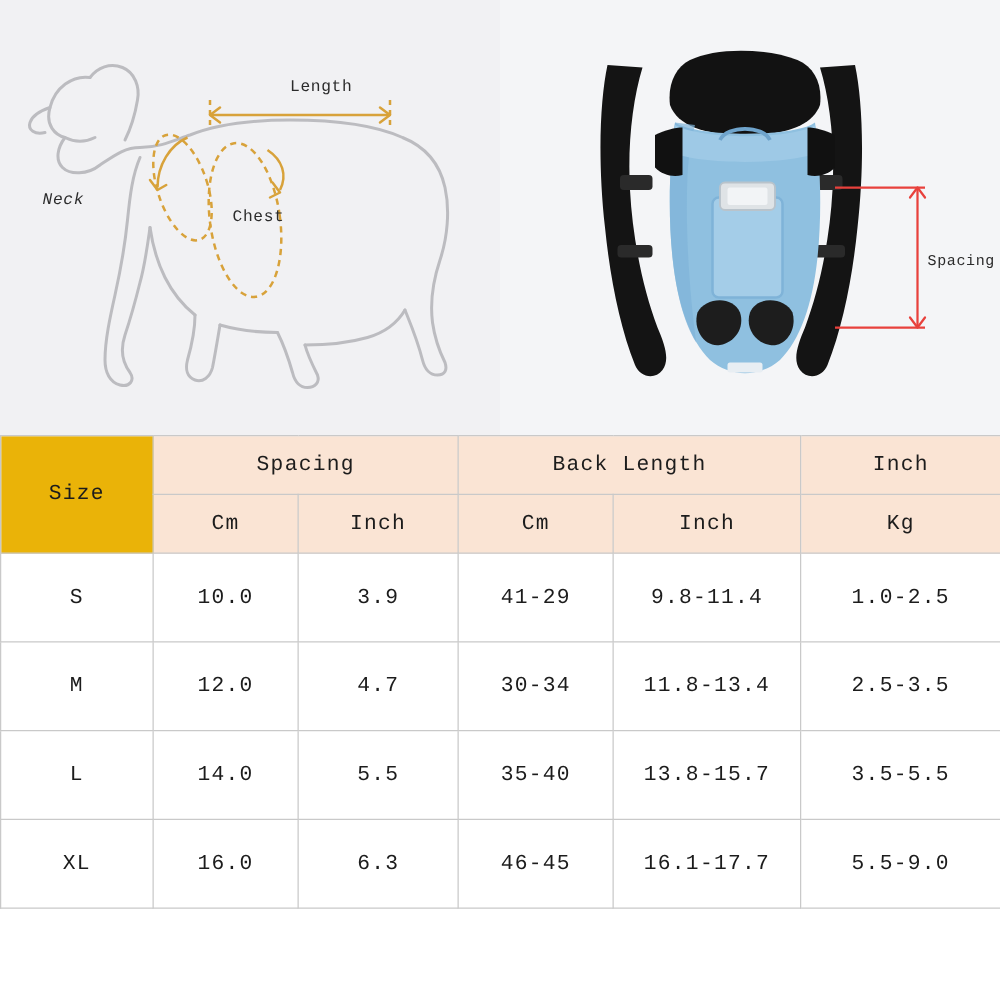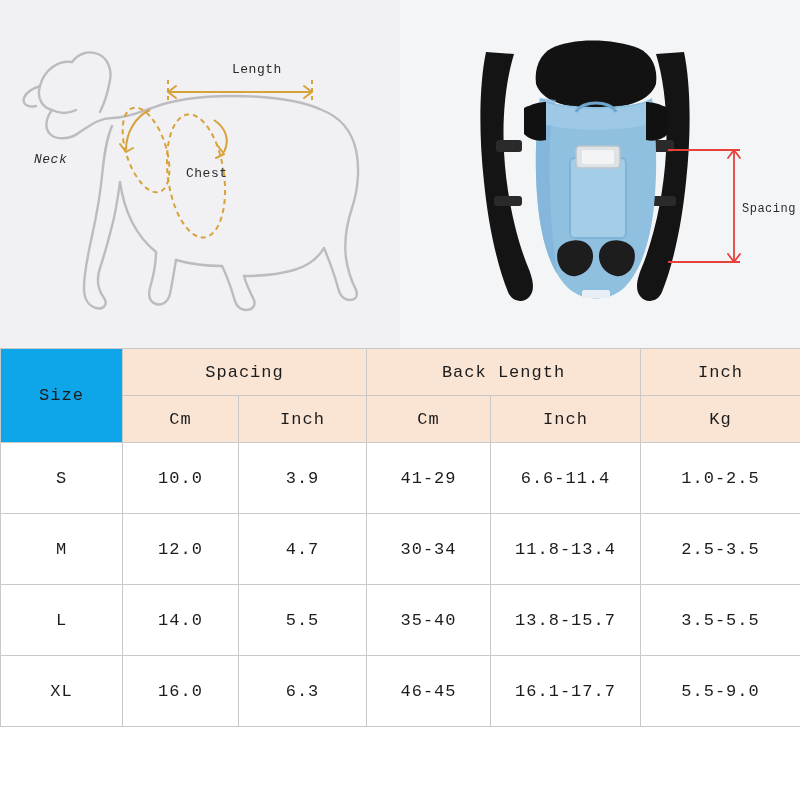--- a/index.html
+++ b/index.html
@@ -76,21 +76,21 @@
     font-size: 17px;
     color: #1c1c1c;
     font-weight: normal;
     letter-spacing: 1px;
   }
   .hdr {
     background: #fae4d4;
     height: 44px;
   }
   .hdr-size {
-    background: #0ea5e9;
+    background: #eab308;
   }
   .body-row td {
     height: 68px;
     background: #ffffff;
   }
   .col-size { width: 122px; }
   .col-a { width: 116px; }
   .col-b { width: 128px; }
   .col-c { width: 124px; }
   .col-d { width: 150px; }
@@ -244,21 +244,21 @@
           <td class="hdr">Cm</td>
           <td class="hdr">Inch</td>
           <td class="hdr">Kg</td>
         </tr>
 
         <tr class="body-row">
           <td>S</td>
           <td>10.0</td>
           <td>3.9</td>
           <td>41-29</td>
-          <td>6.6-11.4</td>
+          <td>9.8-11.4</td>
           <td>1.0-2.5</td>
         </tr>
         <tr class="body-row">
           <td>M</td>
           <td>12.0</td>
           <td>4.7</td>
           <td>30-34</td>
           <td>11.8-13.4</td>
           <td>2.5-3.5</td>
         </tr>

